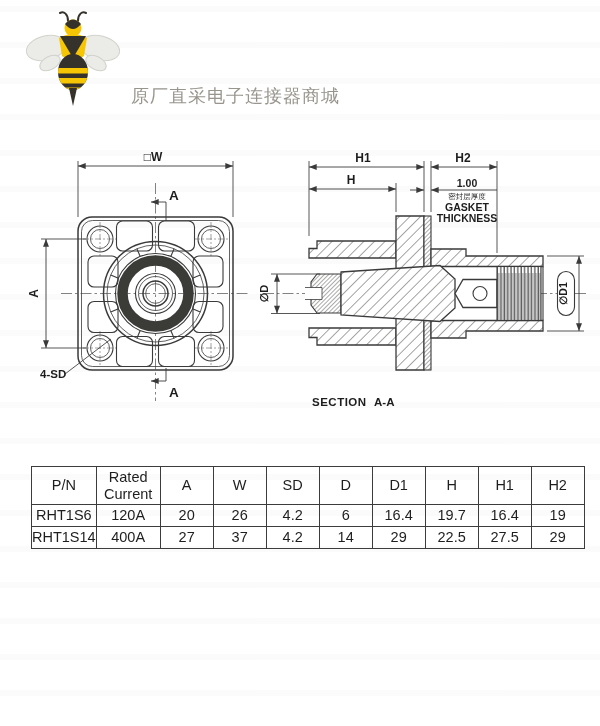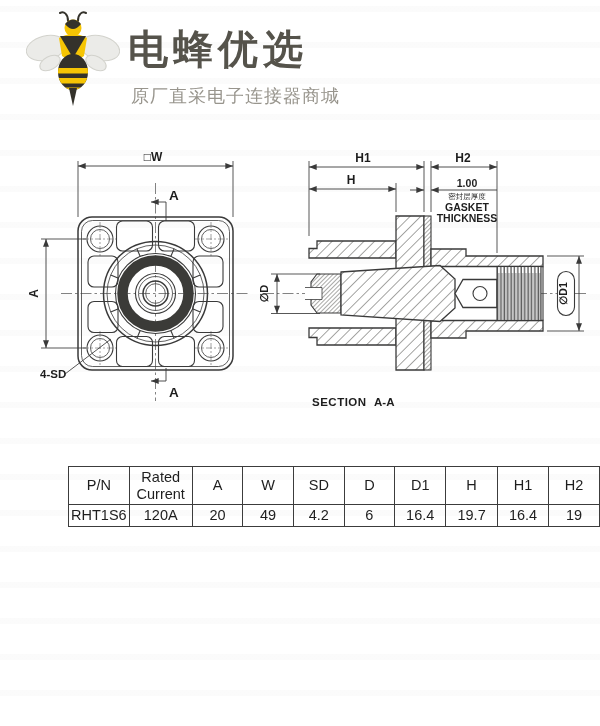--- a/index.html
+++ b/index.html
@@ -25,21 +25,21 @@
     font-family:"Liberation Sans","DejaVu Sans",sans-serif;
   }
   .brand-tagline {
     position:absolute; left:131px; top:84px;
     font-size:18px; color:#98958d; letter-spacing:1px;
   }
   .drawing-svg { position:absolute; left:0; top:140px; }
   .spec-table {
     position:absolute; left:31px; top:466px;
     border-collapse:collapse; table-layout:fixed;
-    font-size:14.5px; color:#1e1e1e;margin-left:37px;
+    font-size:14.5px; color:#1e1e1e;
   }
   .spec-table th, .spec-table td {
     border:1.7px solid #3c3c3c; text-align:center; vertical-align:middle;
     font-weight:normal; line-height:1.15; padding:1px 0;
   }
   .spec-table th { height:38px; }
   .spec-table td { height:22px; }
 
   
   .ln   { stroke:#3a3a3a; fill:none; }
@@ -84,21 +84,20 @@
     <path d="M34,28 L60,28 L47,50 Z" fill="#34322B"></path>
 
     <ellipse cx="47" cy="64" rx="15" ry="18" fill="#34322B"></ellipse>
     <g clip-path="url(#abd)" fill="#F6C504">
       <rect x="31" y="60" width="32" height="5.5"></rect>
       <rect x="31" y="70" width="32" height="5.5"></rect>
       <rect x="31" y="79.5" width="32" height="4"></rect>
     </g>
     <path d="M47,98 L43,80 L51,80 Z" fill="#34322B"></path>
   </svg>
-  <div class="brand-title">电蜂优选</div>
   <div class="brand-tagline">原厂直采电子连接器商城</div>
 </div>
 
 <svg class="drawing-svg" width="600" height="292" viewBox="0 140 600 292">
   <defs>
     <marker id="mE" viewBox="0 0 10 8" refX="9.3" refY="4" markerWidth="9" markerHeight="7" markerUnits="userSpaceOnUse" orient="auto">
       <path d="M0.5,0.6 L9.3,4 L0.5,7.4 Z" fill="#3a3a3a"></path>
     </marker>
     <marker id="mS" viewBox="0 0 10 8" refX="9.3" refY="4" markerWidth="9" markerHeight="7" markerUnits="userSpaceOnUse" orient="auto-start-reverse">
       <path d="M0.5,0.6 L9.3,4 L0.5,7.4 Z" fill="#3a3a3a"></path>
@@ -312,22 +311,34 @@
       <th>H</th>
       <th>H1</th>
       <th>H2</th>
     </tr>
   </thead>
   <tbody>
     <tr>
       <td>RHT1S6</td>
       <td>120A</td>
       <td>20</td>
-      <td>49</td>
+      <td>26</td>
       <td>4.2</td>
       <td>6</td>
       <td>16.4</td>
       <td>19.7</td>
       <td>16.4</td>
       <td>19</td>
     </tr>
+    <tr>
+      <td>RHT1S14</td>
+      <td>400A</td>
+      <td>27</td>
+      <td>37</td>
+      <td>4.2</td>
+      <td>14</td>
+      <td>29</td>
+      <td>22.5</td>
+      <td>27.5</td>
+      <td>29</td>
+    </tr>
   </tbody>
 </table>
 
 </body></html>

